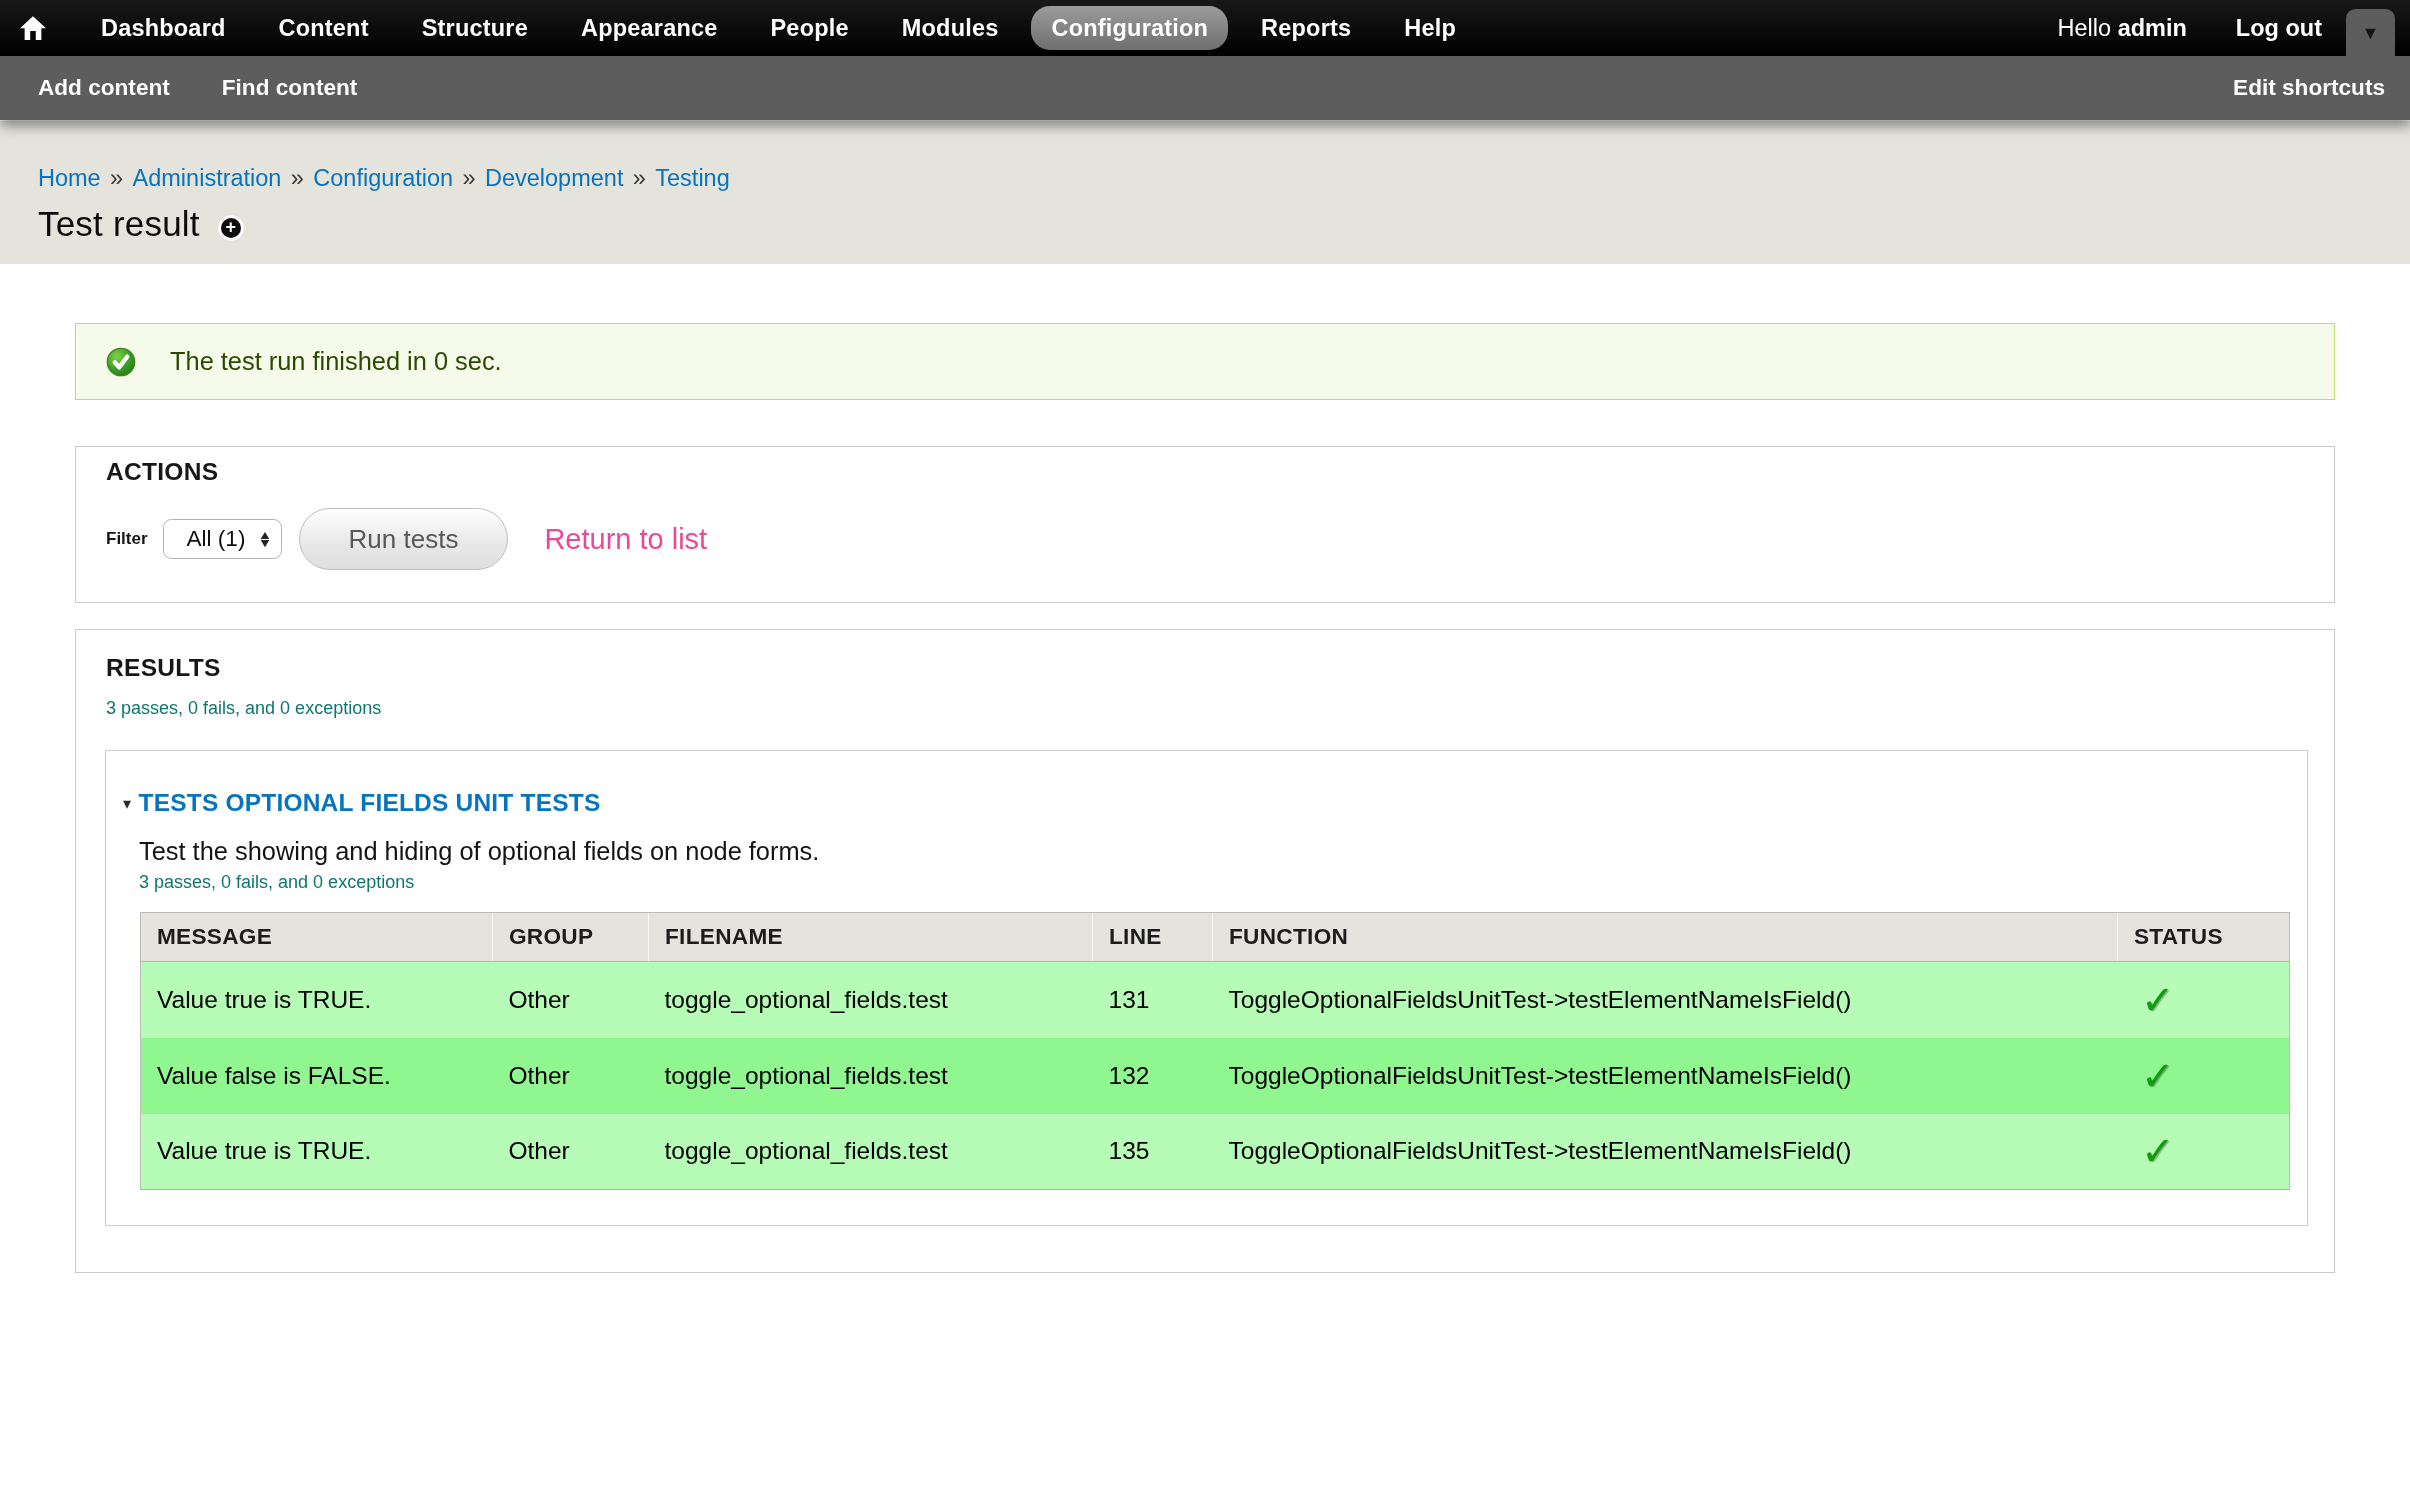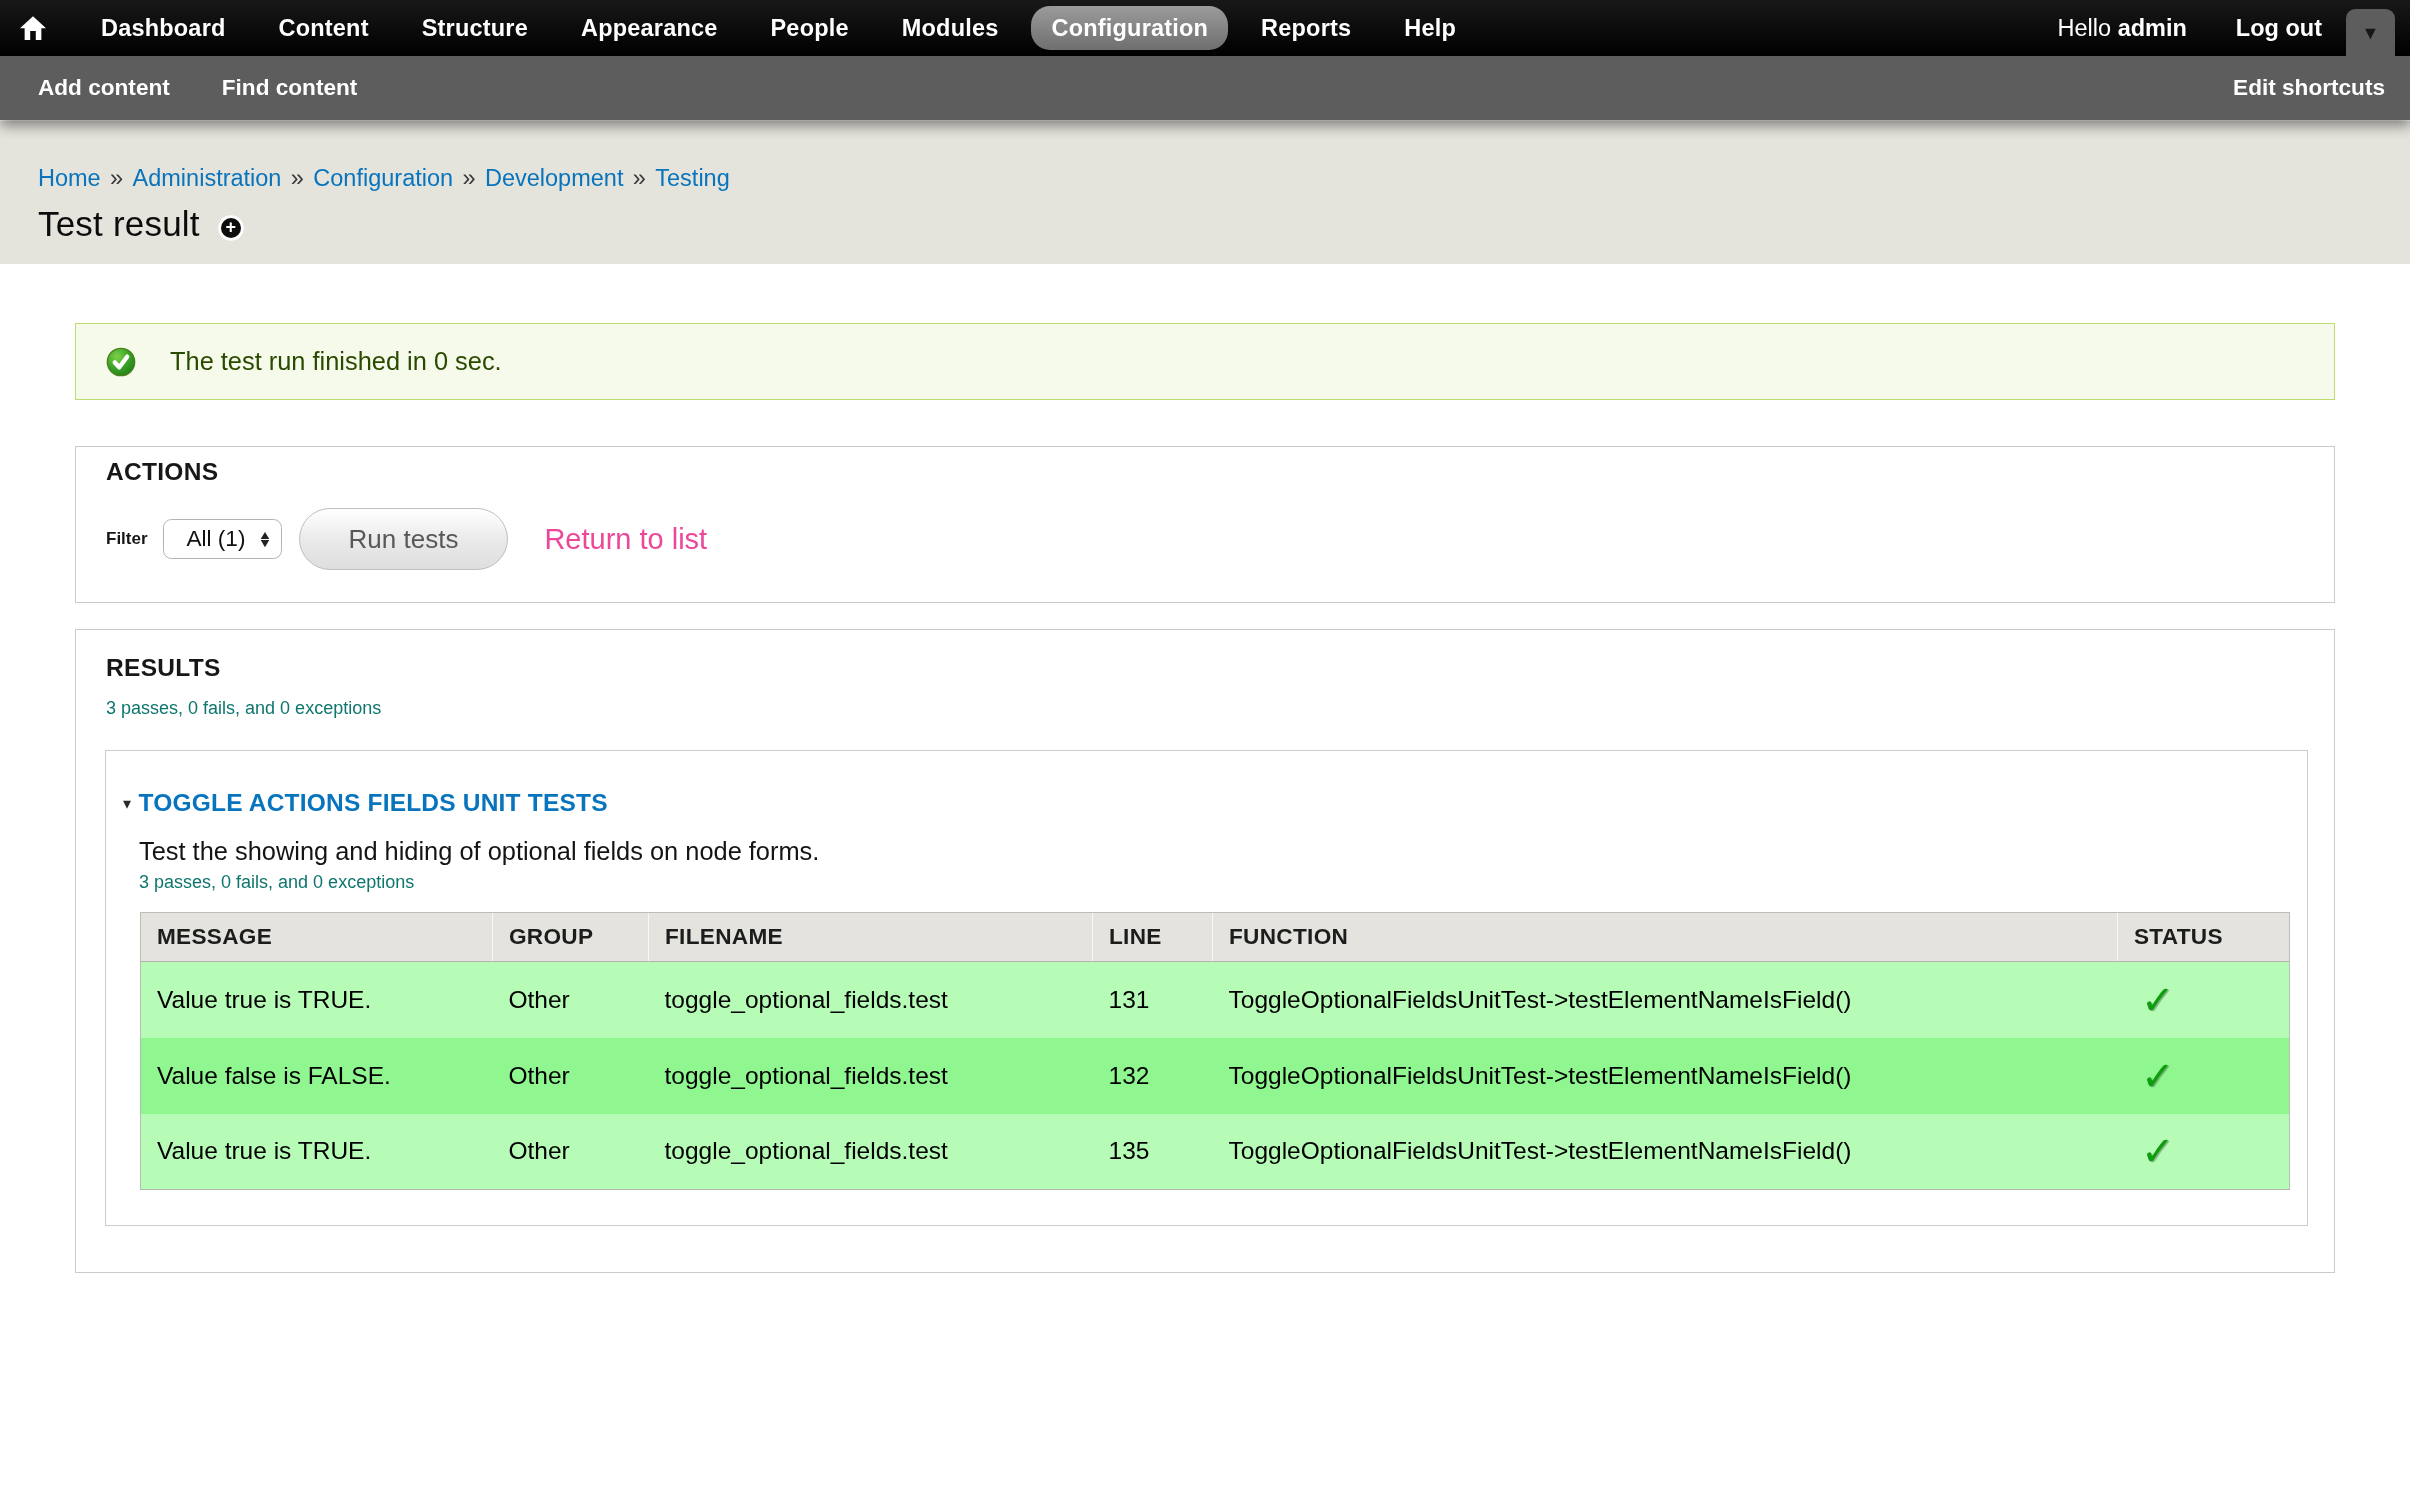--- a/index.html
+++ b/index.html
@@ -191,21 +191,21 @@
       </div>
     </fieldset>
 
     <fieldset class="fs-results">
       <div class="fs-legend">RESULTS</div>
       <div class="pass-summary">3 passes, 0 fails, and 0 exceptions</div>
 
       <fieldset class="fs-group">
         <div class="group-legend">
           <span class="tri">▾</span>
-          <a>TOGGLE ACTIONS FIELDS UNIT TESTS</a>
+          <a>TESTS OPTIONAL FIELDS UNIT TESTS</a>
         </div>
         <div class="group-desc">Test the showing and hiding of optional fields on node forms.</div>
         <div class="pass-summary">3 passes, 0 fails, and 0 exceptions</div>
 
         <table class="results">
           <colgroup>
             <col style="width:352px">
               <col style="width:156px">
               <col style="width:444px">
             <col style="width:120px">

